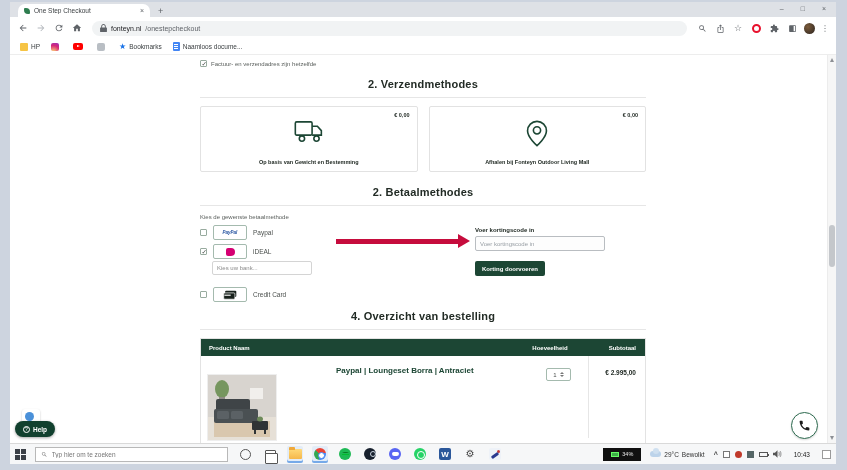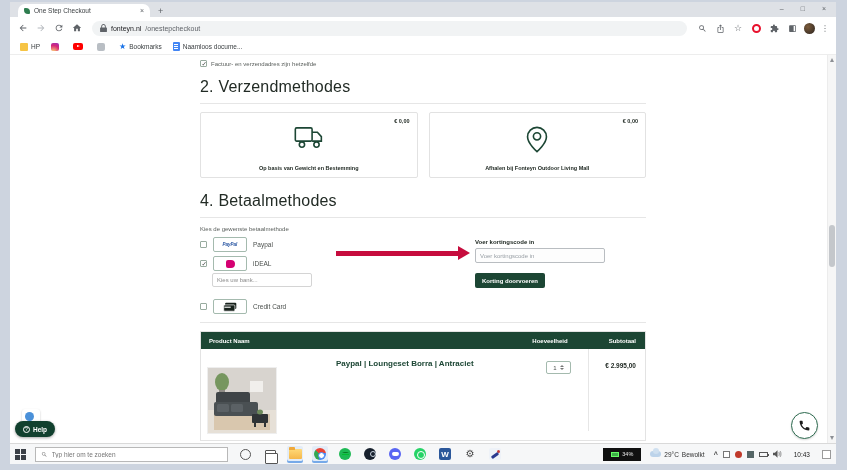--- a/index.html
+++ b/index.html
@@ -47,21 +47,21 @@
   .vs-up { top:3px; border-bottom:4px solid #8d9095; }
   .vs-down { bottom:3px; border-top:4px solid #8d9095; }
   .vs-thumb { position:absolute; left:1px; top:170px; width:6px; height:42px; background:#c4c7cb; border-radius:3px; }
 
   .col { position:absolute; left:190px; top:3px; width:446px; }
 
   .bill { display:flex; gap:4px; align-items:center; margin-top:2px; font-size:6px; color:#5a5f5c; }
   .cb { width:7px; height:7px; border:1px solid #98ab9f; border-radius:1px; background:#fff; position:relative; flex:none; }
   .cb.checked::after { content:"✓"; position:absolute; left:0.5px; top:-1.5px; font-size:6.5px; color:#3a3f3c; }
 
-  .sec { font-size:16px; font-weight:normal; color:#222b25; letter-spacing:.2px; }
+  .sec { font-size:11px; font-weight:bold; color:#222b25; letter-spacing:.2px;text-align:center; }
   .m1 { margin-top:11px; } .m2 { margin-top:14px; } .m3 { margin-top:7px; }
   .rule { height:1px; background:#e6e6e6; margin-top:7px; }
 
   .cards { display:flex; gap:11px; margin-top:8px; }
   .card { position:relative; border:1px solid #e2e2e2; border-radius:2px; height:66px; flex:1; background:#fff; }
   .card-price { position:absolute; top:5px; right:7px; font-size:5.5px; font-weight:bold; color:#222b25; }
   .card-ico { position:absolute; top:13px; left:0; right:0; display:flex; justify-content:center; }
   .card-label { position:absolute; bottom:6px; left:0; right:0; text-align:center; font-size:5.5px; font-weight:bold; color:#222b25; }
 
   .hint { margin-top:8px; font-size:6px; color:#5a5f5c; }
@@ -283,21 +283,21 @@
           <span class="card-ico">
             <svg width="22" height="27" viewBox="0 0 24 30" fill="none" stroke="#1c4634" stroke-width="1.8">
               <path d="M12 1.5C6.2 1.5 1.5 6.2 1.5 12c0 7.5 10.5 16.5 10.5 16.5S22.5 19.5 22.5 12C22.5 6.2 17.8 1.5 12 1.5z"></path>
               <circle cx="12" cy="11.5" r="4"></circle>
             </svg>
           </span>
           <span class="card-label">Afhalen bij Fonteyn Outdoor Living Mall</span>
         </div>
       </div>
 
-      <div class="sec m2">4. Betaalmethodes</div>
+      <div class="sec m2">2. Betaalmethodes</div>
       <div class="rule"></div>
       <div class="hint">Kies de gewenste betaalmethode</div>
 
       <div class="pay-area">
         <div class="pay-row pr1">
           <span class="cb"></span>
           <span class="pay-box">
               <span class="paypal-txt">PayPal</span>
             </span>
           <span class="pay-label">Paypal</span>
@@ -327,20 +327,21 @@
             <span class="head"></span>
         </div>
 
         <div class="discount">
           <div class="disc-label">Voer kortingscode in</div>
           <input class="disc-input" type="text" placeholder="Voer kortingscode in" style="">
           <button class="disc-btn">Korting doorvoeren</button>
         </div>
       </div>
 
+      <div class="sec m3">4. Overzicht van bestelling</div>
       <div class="rule"></div>
 
       <div class="order-table">
         <div class="thead">
           <span class="th-product">Product Naam</span>
           <span class="th-qty">Hoeveelheid</span>
           <span class="th-sub">Subtotaal</span>
         </div>
         <div class="trow">
           <span class="col-div"></span>

